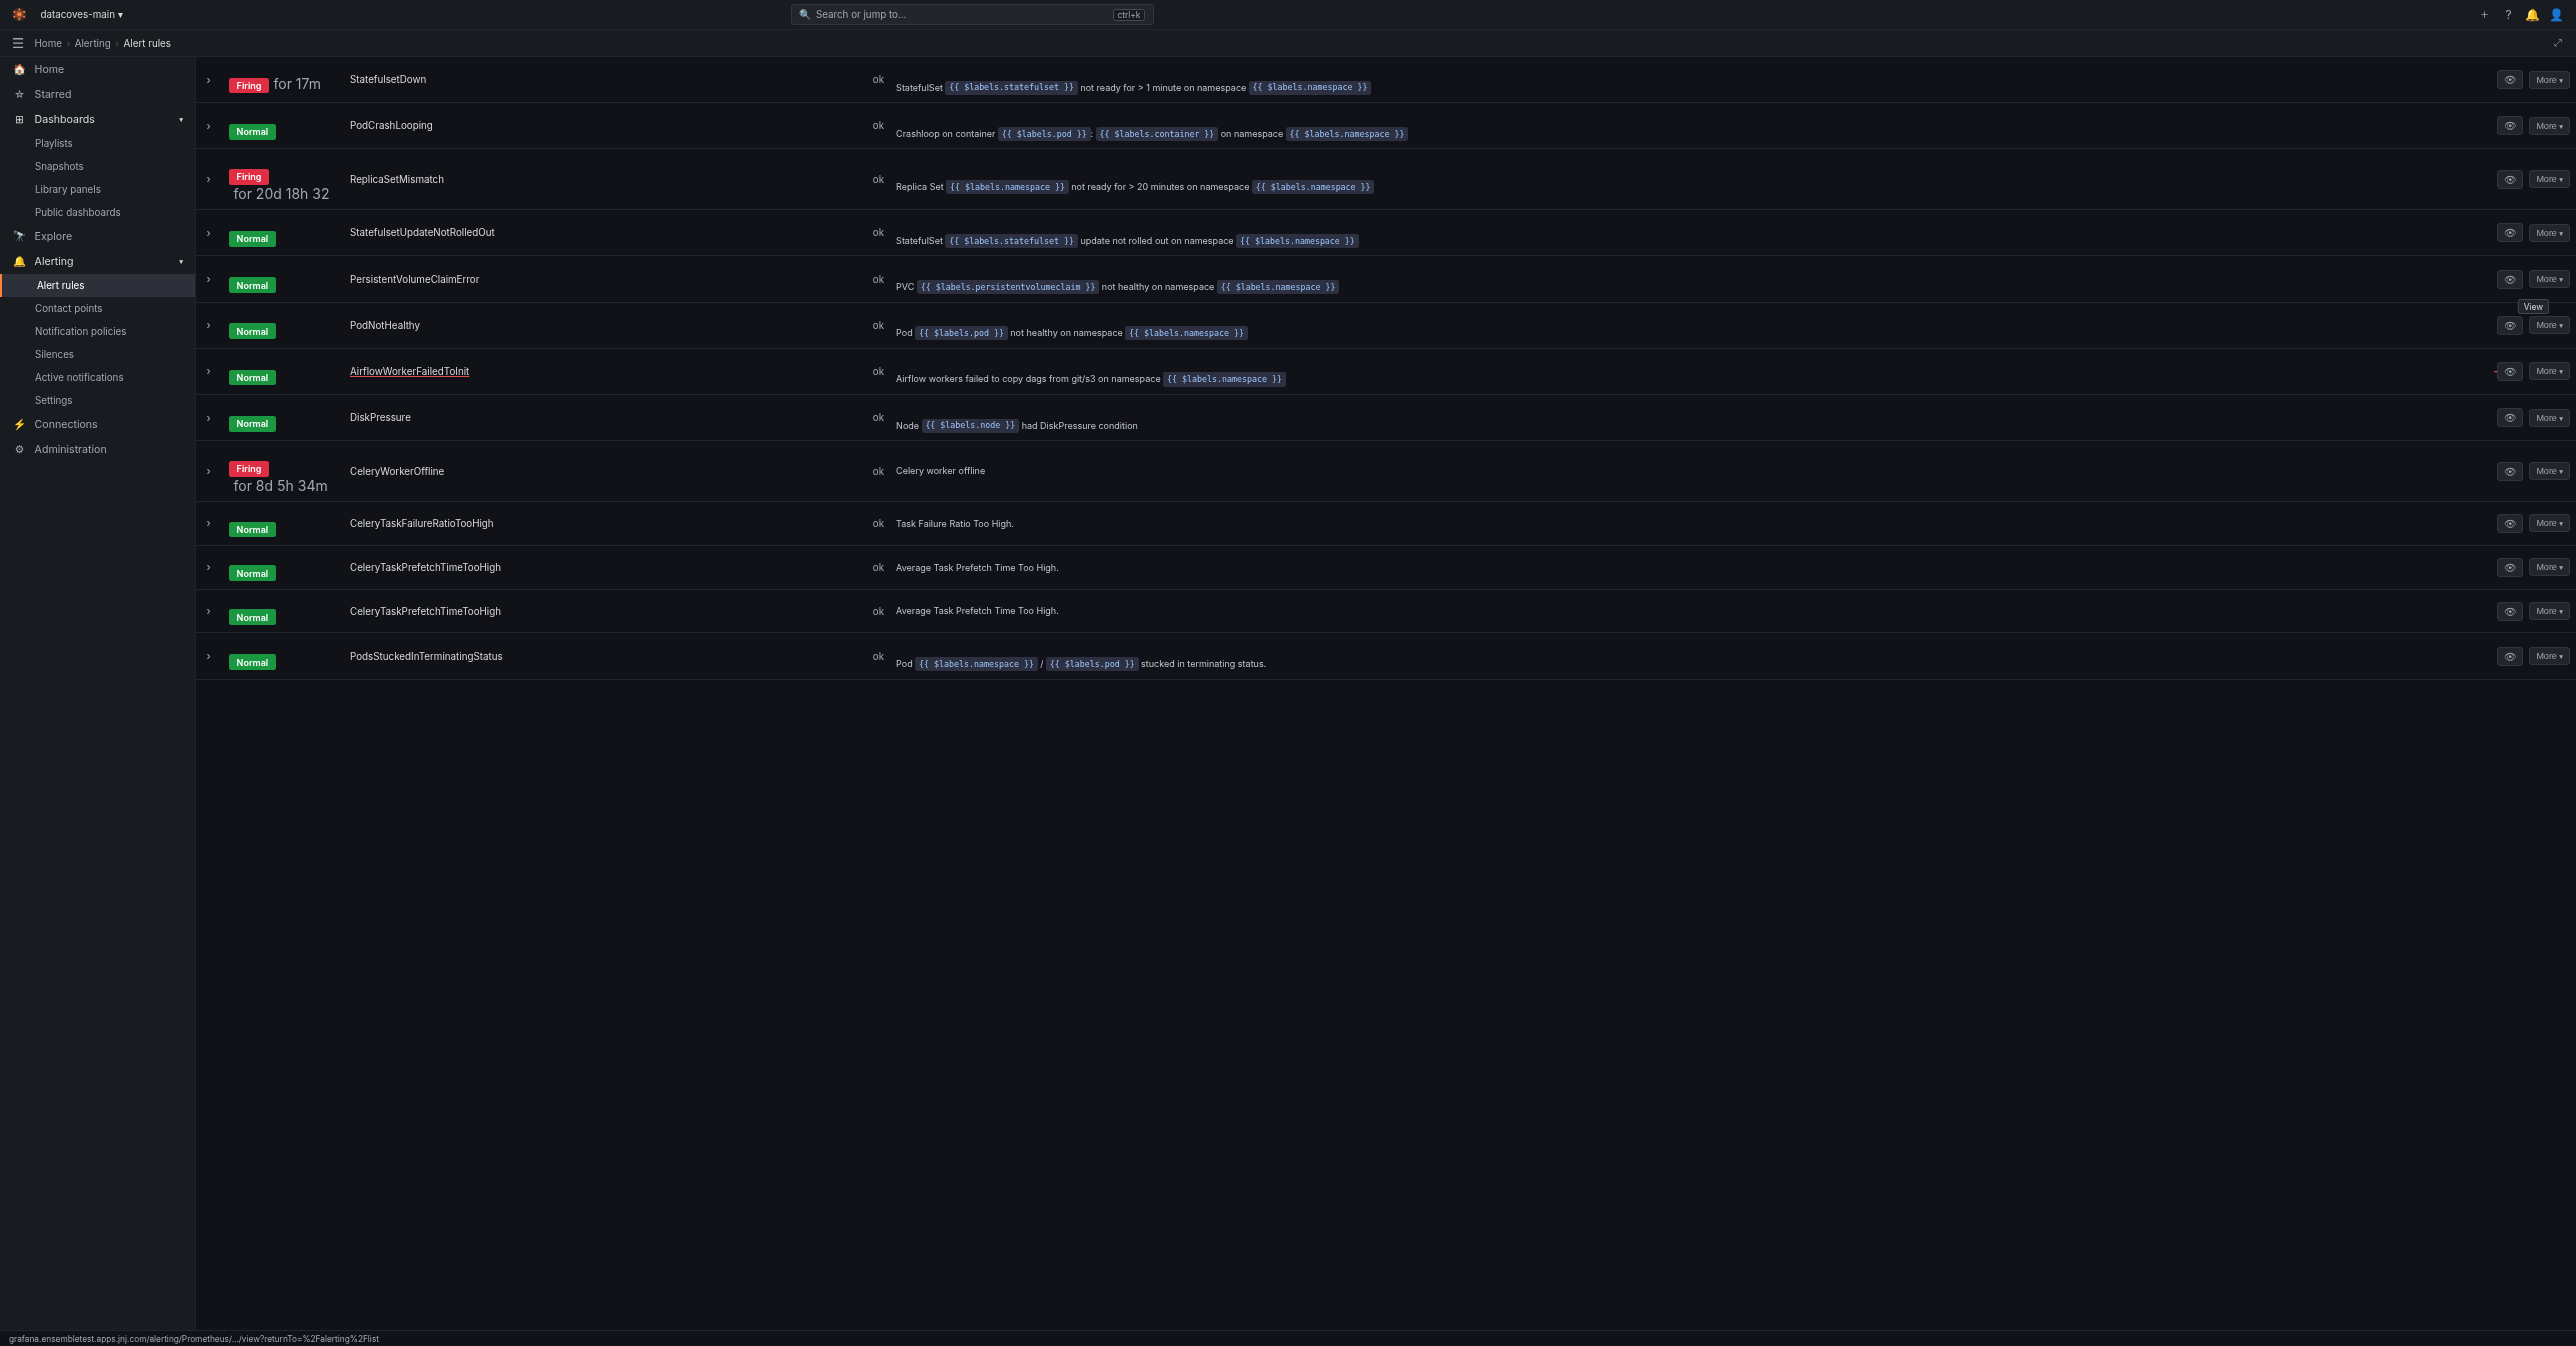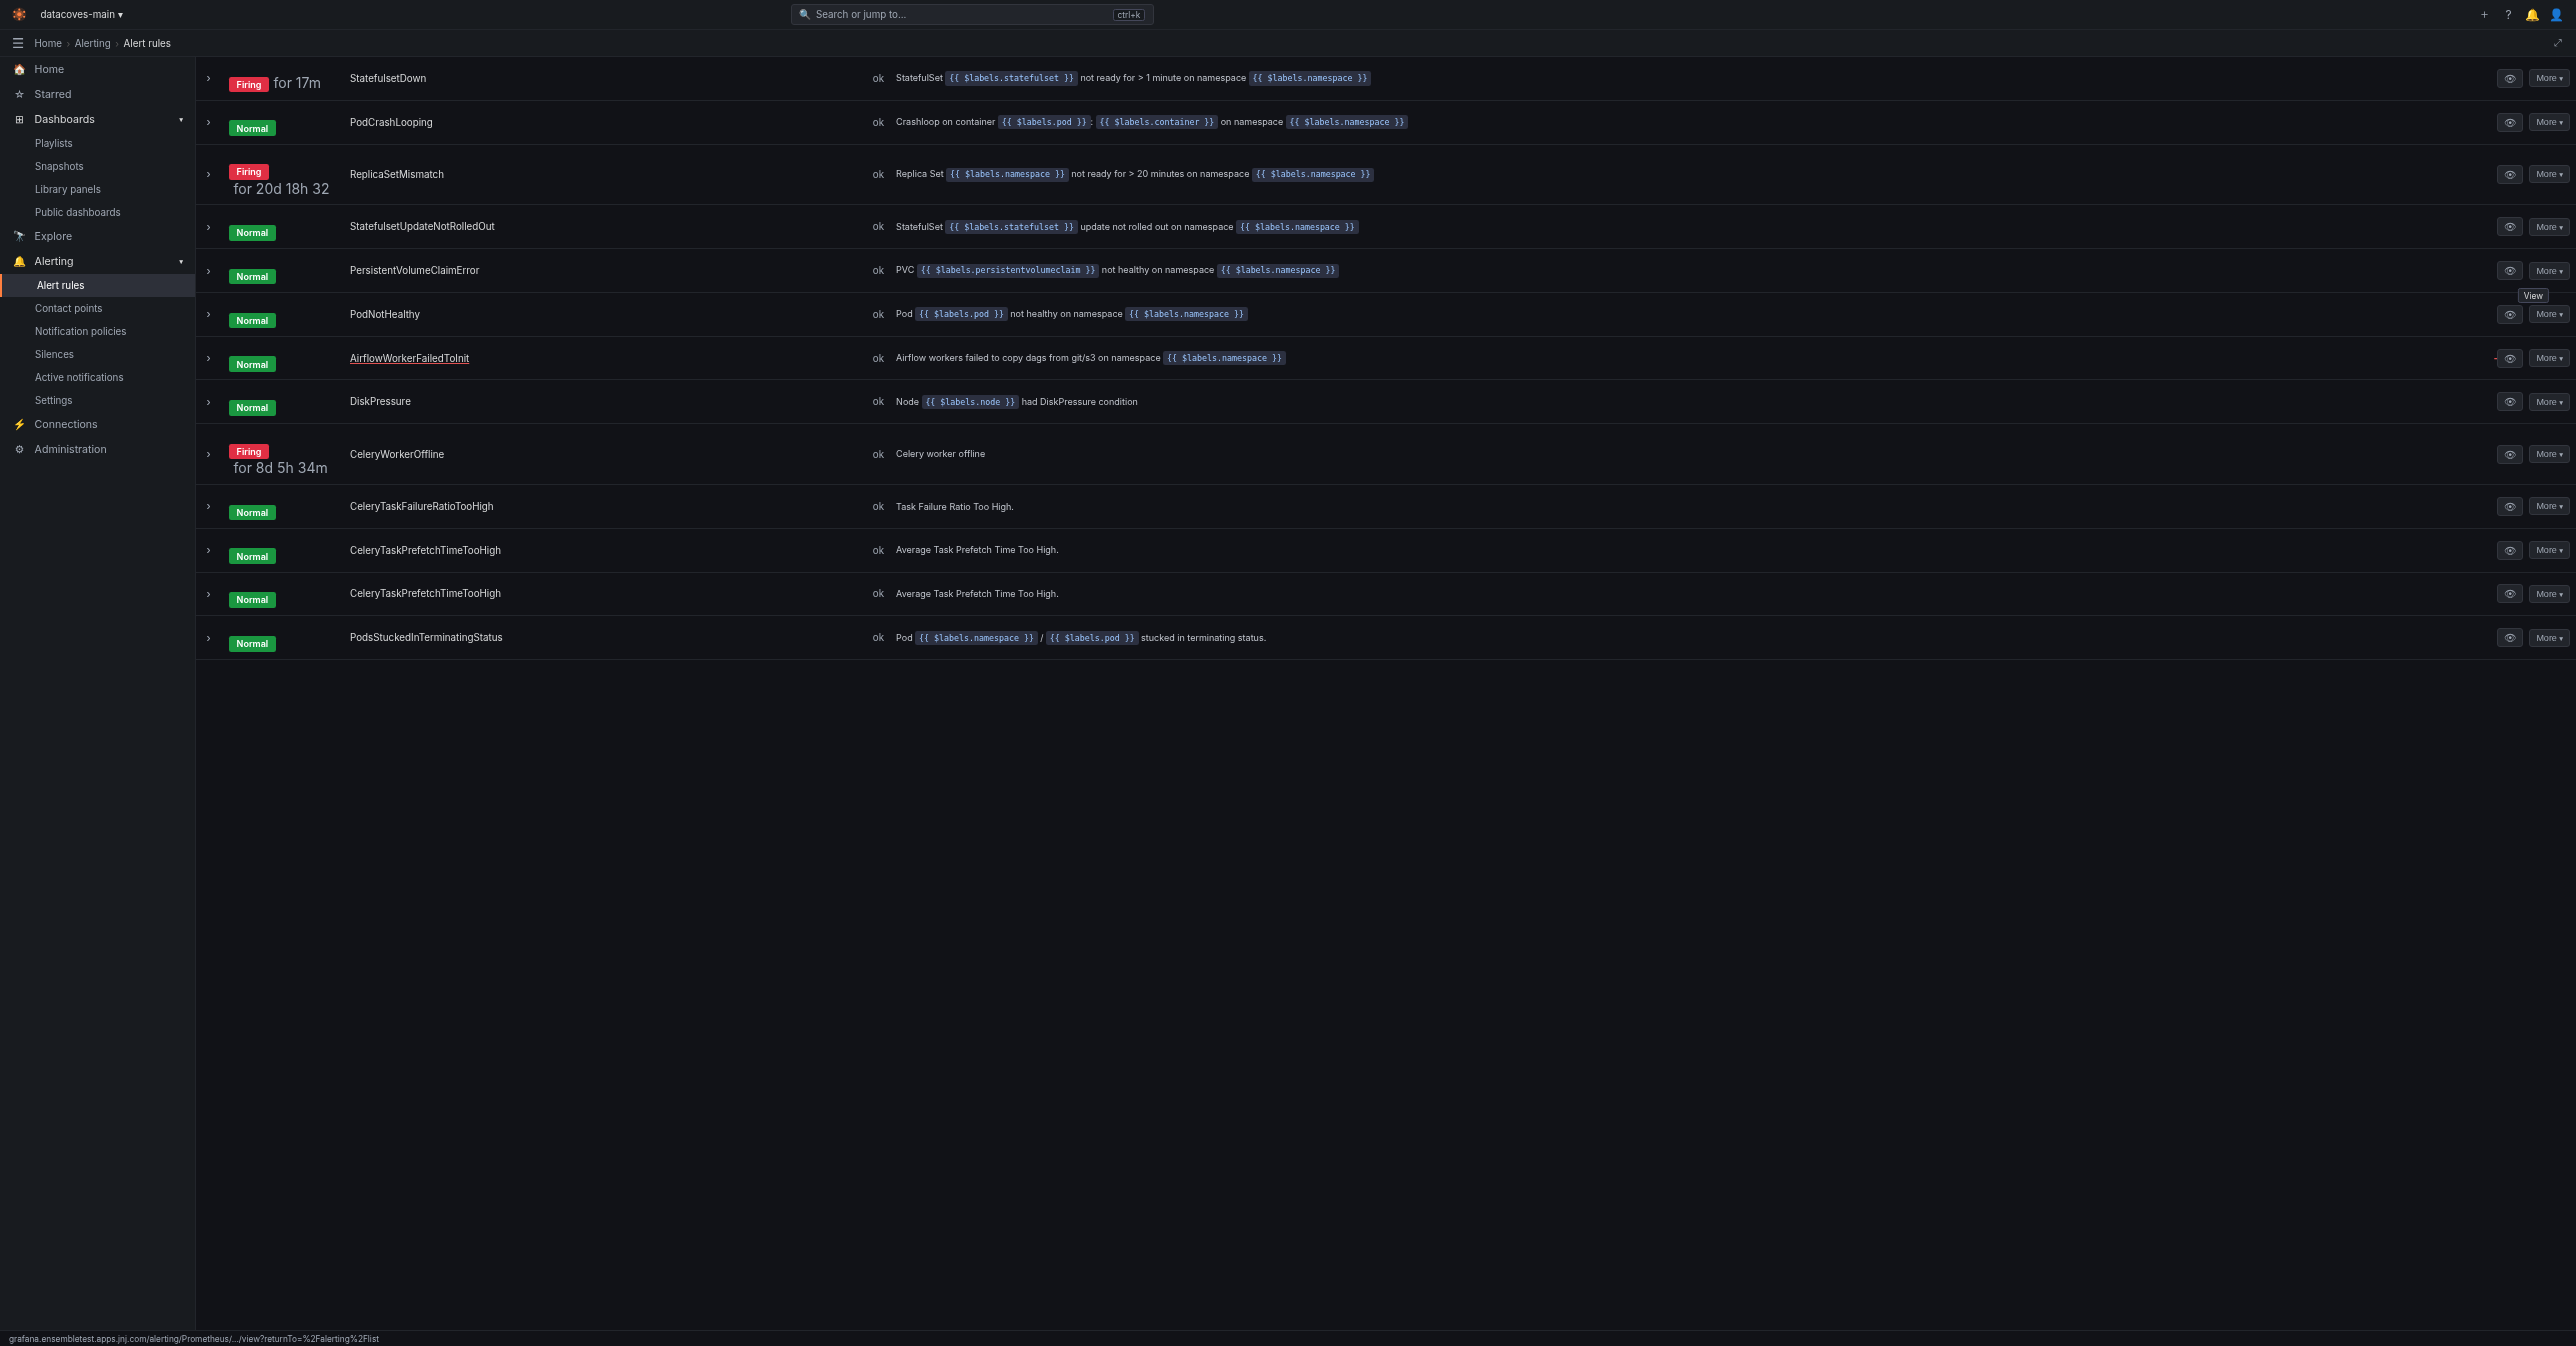--- a/index.html
+++ b/index.html
@@ -240,20 +240,21 @@
       line-height: 1.5;
     }
     .rule-summary .tmpl-tag {
       display: inline-block;
       background: #2c3040;
       color: #9cc7ff;
       border-radius: 2.3px;
       padding: 0.8px 3.8px;
       font-size: 8.3px;
       font-family: monospace;
+      margin-top: 16px;
     }
 
     .action-btn {
       background: #22252b;
       border: 0.8px solid #32353d;
       color: #9fa7b3;
       border-radius: 3px;
       padding: 3px 6px;
       cursor: pointer;
       font-size: 9px;

